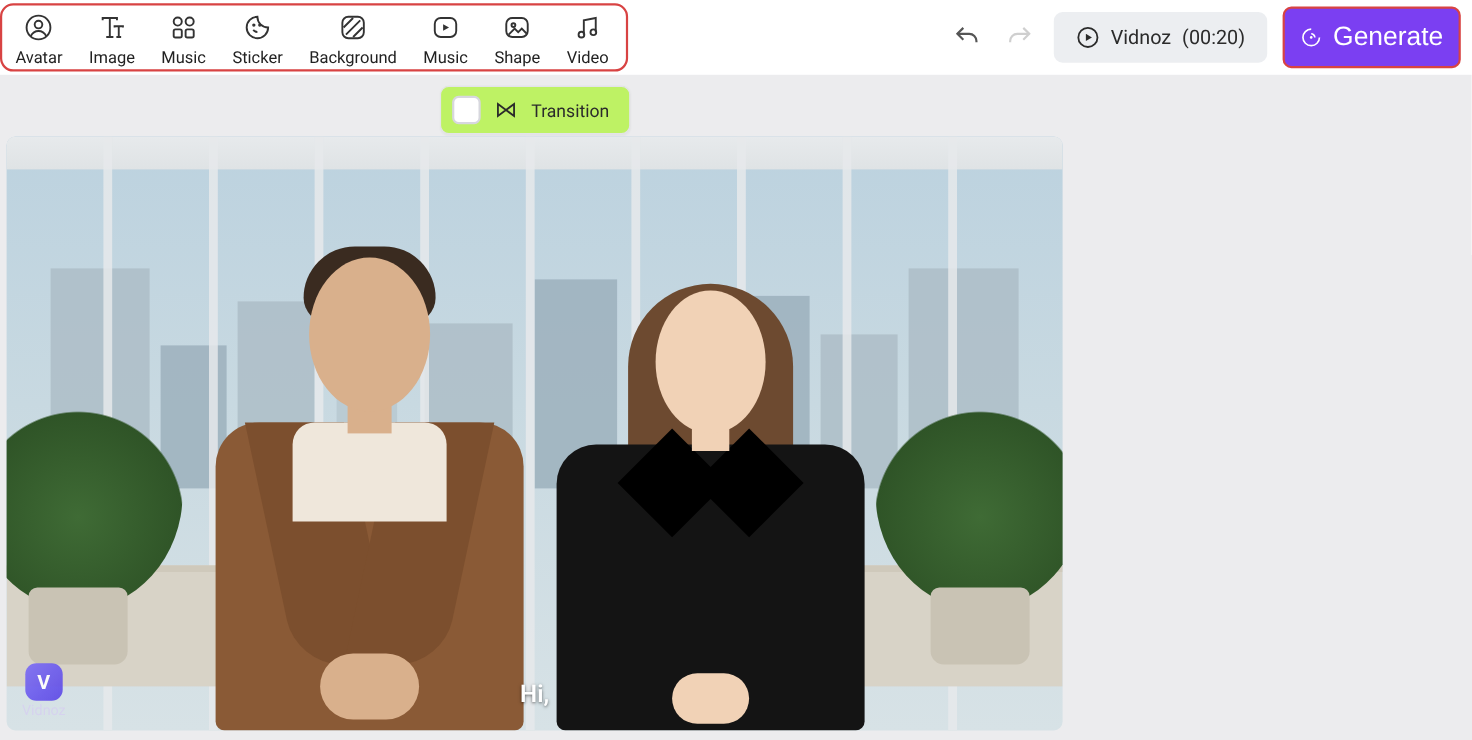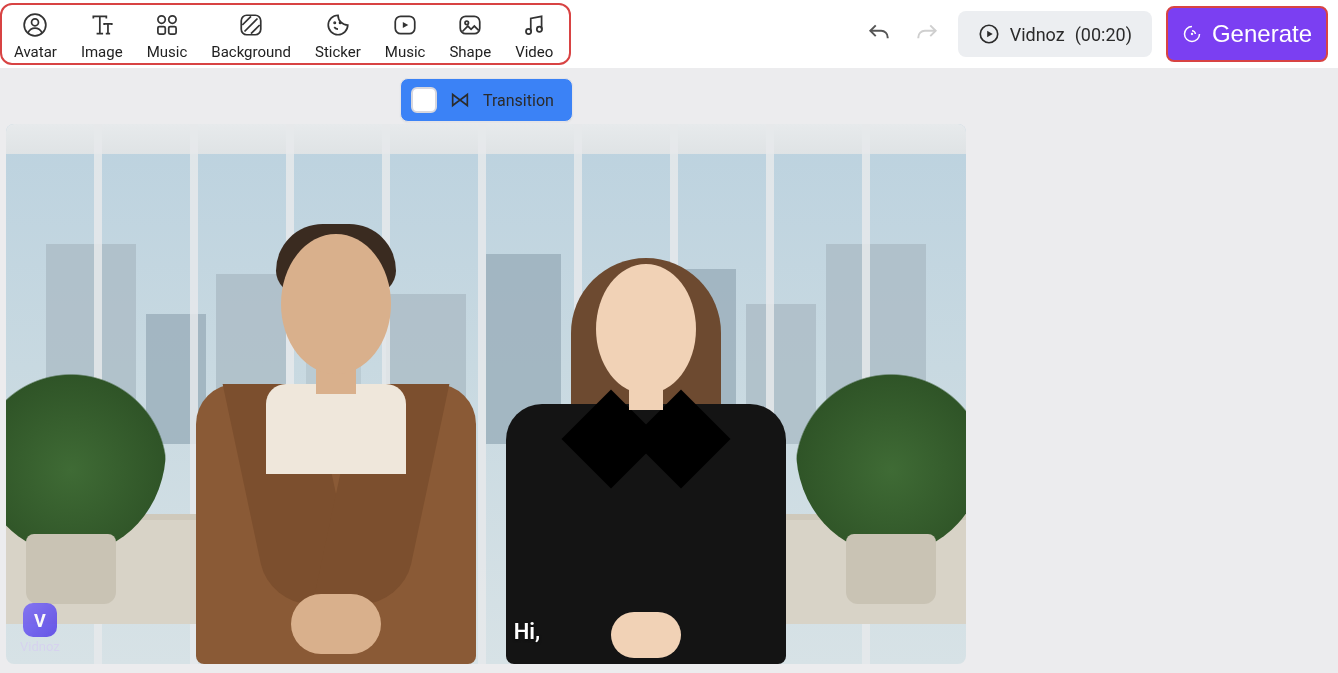--- a/index.html
+++ b/index.html
@@ -29,21 +29,21 @@
   .generate-btn {
     display:flex; align-items:center; gap:10px;
     background:#7b3ff2; color:#fff; border-radius:8px; padding:12px 14px; cursor:pointer;
     font-size:24px; border:2px solid #d84343; outline:none;
   }
   .workspace {
     background:#ececee; height:calc(673px - 68px); position:relative;
   }
   .transition-pill {
     position:absolute; left:400px; top:10px;
-    background:#3b82f6; border:1px solid #e4e4e8; border-radius:8px;
+    background:#bef264; border:1px solid #e4e4e8; border-radius:8px;
     display:flex; align-items:center; gap:12px; padding:8px 18px 8px 10px;
     box-shadow:0 1px 2px rgba(0,0,0,.04);
   }
   .transition-check {
     width:26px; height:26px; border:2px solid #d7d7de; border-radius:6px; background:#fff;
   }
   .transition-lbl { font-size:16px; color:#2b2b2b; }
   .canvas {
     position:absolute; left:6px; top:56px; width:960px; height:540px;
     border-radius:8px; overflow:hidden;
@@ -113,21 +113,21 @@
   .avatar.female .neck{position:absolute; top:120px; left:50%; transform:translateX(-50%); width:34px; height:26px; background:#f1d2b6;}
   .avatar.female .blouse{position:absolute; top:140px; left:0; right:0; bottom:0;
      background:#141414; border-radius:36px 36px 8px 8px;}
   .avatar.female .collarL,.avatar.female .collarR{position:absolute; top:140px; width:70px; height:70px; background:#000;}
   .avatar.female .collarL{left:70px; transform:rotate(45deg);} .avatar.female .collarR{right:70px; transform:rotate(-45deg);}
   .avatar.female .hands{position:absolute; bottom:6px; left:50%; transform:translateX(-50%);
      width:70px; height:46px; background:#f1d2b6; border-radius:24px;}
 
   .subtitle {
     position:absolute; left:50%; bottom:20px; transform:translateX(-50%);
-    color:#fff; font-size:22px; font-weight:600; text-shadow:0 1px 3px rgba(0,0,0,.6);margin-left:41px;
+    color:#fff; font-size:22px; font-weight:600; text-shadow:0 1px 3px rgba(0,0,0,.6);
   }
   .watermark {
     position:absolute; left:14px; bottom:10px; display:flex; flex-direction:column; align-items:center; gap:2px;
     color:#d6d1ef; opacity:.9;
   }
   .watermark .logo{
     width:34px;height:34px;border-radius:10px;background:linear-gradient(135deg,#7b6cf6,#5a46e6);
     display:flex;align-items:center;justify-content:center;color:#fff;font-weight:700;font-size:18px;
   }
   .watermark .txt{ font-size:13px; color:#d6d1ef; }
@@ -169,37 +169,37 @@
           <rect x="3.6" y="13.6" width="6.8" height="6.8" rx="1.5"></rect>
             <rect x="13.6" y="13.6" width="6.8" height="6.8" rx="1.5"></rect>
         </svg>
       </span>
       <span class="lbl">Music</span>
     </div>
 
     <div class="tool">
       <span class="ic">
         <svg width="26" height="26" viewBox="0 0 24 24" fill="none" stroke="#333" stroke-width="1.6">
-          <rect x="3" y="3" width="18" height="18" rx="5"></rect>
-          <path d="M6 18 L18 6 M4 12 L12 4 M12 20 L20 12"></path>
-        </svg>
-      </span>
-      <span class="lbl">Background</span>
-    </div>
-
-    <div class="tool">
-      <span class="ic">
-        <svg width="26" height="26" viewBox="0 0 24 24" fill="none" stroke="#333" stroke-width="1.6">
           <path d="M21 12a9 9 0 1 1-9-9c0 5 4 9 9 9z"></path>
           <circle cx="9" cy="10" r="0.6" fill="#333"></circle>
             <circle cx="14" cy="10" r="0.6" fill="#333"></circle>
           <path d="M8.5 14c1 1.2 2.3 1.8 3.5 1.8"></path>
         </svg>
       </span>
       <span class="lbl">Sticker</span>
+    </div>
+
+    <div class="tool">
+      <span class="ic">
+        <svg width="26" height="26" viewBox="0 0 24 24" fill="none" stroke="#333" stroke-width="1.6">
+          <rect x="3" y="3" width="18" height="18" rx="5"></rect>
+          <path d="M6 18 L18 6 M4 12 L12 4 M12 20 L20 12"></path>
+        </svg>
+      </span>
+      <span class="lbl">Background</span>
     </div>
 
     <div class="tool">
       <span class="ic">
         <svg width="26" height="26" viewBox="0 0 24 24" fill="none" stroke="#333" stroke-width="1.6">
           <rect x="3" y="4" width="18" height="16" rx="5"></rect>
           <path d="M10 9.2v5.6l5-2.8z" fill="#333" stroke="none"></path>
         </svg>
       </span>
       <span class="lbl">Music</span>

